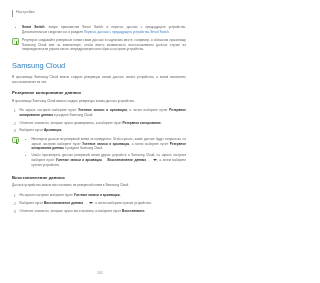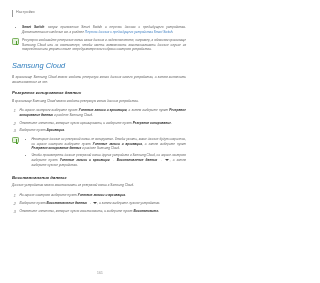--- a/index.html
+++ b/index.html
@@ -43,21 +43,20 @@
     font-size: 3.6px;
     letter-spacing: 0.1px;
     color: #6d6d6d;
     line-height: 1;
     white-space: nowrap;
   }
 
   
   .content {
     padding: 0 14px 0 12px;
-    font-style: italic;
   }
 
   
   .note-list {
     margin: 6px 0 0 0;
   }
   .note-row {
     display: flex;
     align-items: flex-start;
     gap: 3px;

